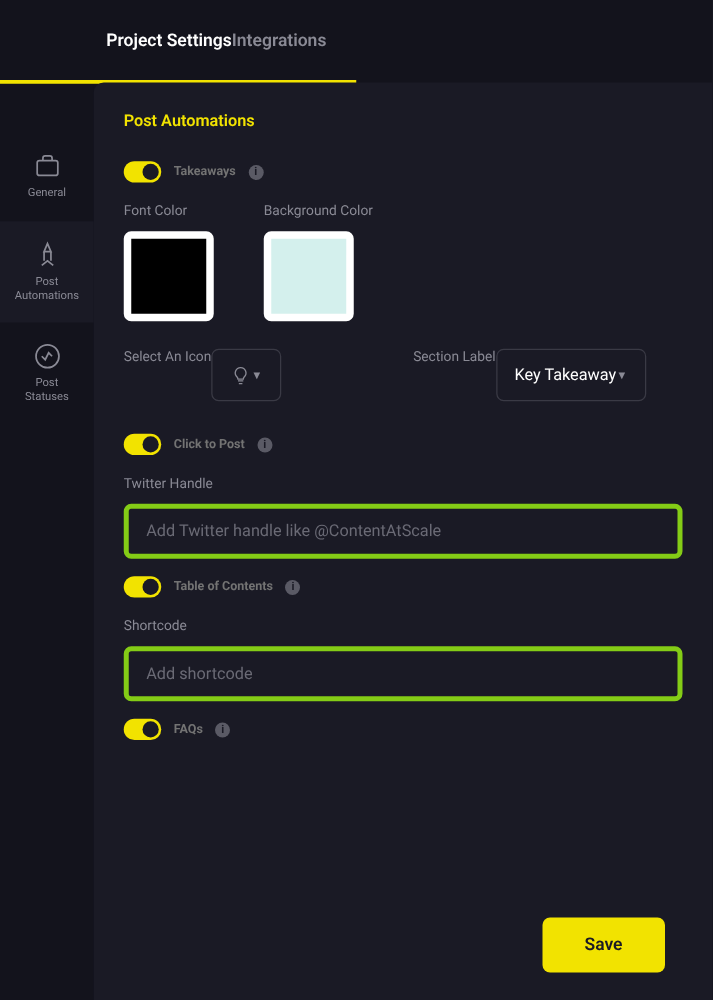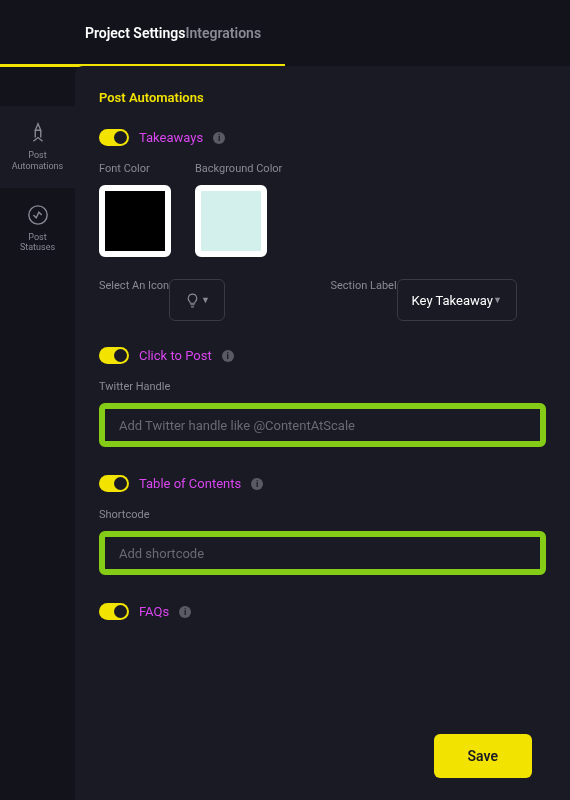--- a/index.html
+++ b/index.html
@@ -12,50 +12,57 @@
 .sidebar{width:75px;background:#13131c;display:flex;flex-direction:column;padding-top:40px}
 .sidebar-item{display:flex;flex-direction:column;align-items:center;padding:16px 4px;cursor:pointer}
 .sidebar-item.active{background:#1a1a25;border-radius:0}
 .sidebar-icon{width:22px;height:22px;stroke:#8a8a95;fill:none;stroke-width:1.5;margin-bottom:6px}
 .sidebar-label{font-size:9px;color:#8a8a95;text-align:center;line-height:1.2}
 .content{flex:1;background:#1a1a25;border-radius:8px 0 0 0;padding:24px 24px 0 24px;overflow-y:auto;position:relative}
 .section-title{color:#f2e300;font-size:13px;font-weight:600;margin-bottom:24px}
 .toggle-row{display:flex;align-items:center;gap:10px;margin-bottom:16px}
 .toggle{width:30px;height:17px;background:#f2e300;border-radius:10px;position:relative;cursor:pointer}
 .toggle-knob{width:13px;height:13px;background:#1a1a25;border-radius:50%;position:absolute;top:2px;right:2px}
-.toggle-label{font-size:13px;font-weight:400;color:#d946ef}
+.toggle-label{font-size:10px;font-weight:700;color:#737373}
 .info-icon{width:12px;height:12px;border-radius:50%;background:#5a5a65;color:#1a1a25;font-size:9px;font-weight:700;display:flex;align-items:center;justify-content:center}
-.field-row{display:flex;gap:24px;margin-bottom:22px}
+.field-row{display:flex;gap:40px;margin-bottom:22px}
 .field{display:flex;flex-direction:column}
 .field-label{font-size:11px;color:#8a8a95;margin-bottom:10px}
 .color-swatch{width:72px;height:72px;border:6px solid #fff;border-radius:6px;cursor:pointer}
 .swatch-black{background:#000}
 .swatch-mint{background:#d4f0ed}
 .select-row{display:flex;gap:16px;margin-bottom:26px}
 .select-group{flex:1;display:flex;flex-direction:row}
 .select{height:42px;border:1px solid #3a3a45;border-radius:6px;background:transparent;display:flex;align-items:center;justify-content:space-between;padding:0 14px;cursor:pointer}
 .select-text{font-size:13px;color:#fff}
 .chevron{font-size:9px;color:#8a8a95}
 .bulb-icon{width:17px;height:17px;stroke:#8a8a95;fill:none;stroke-width:1.5}
-.input{width:100%;height:44px;border:6px solid #84cc16;border-radius:6px;background:transparent;padding:0 14px;font-size:13px;color:#fff;margin-bottom:28px}
+.input{width:100%;height:44px;border:4px solid #84cc16;border-radius:6px;background:transparent;padding:0 14px;font-size:13px;color:#fff;margin-bottom:14px}
 .input::placeholder{color:#6a6a75}
 .save-btn{position:absolute;bottom:22px;right:38px;background:#f2e300;color:#1a1a25;border:none;border-radius:6px;padding:14px 34px;font-size:14px;font-weight:600;cursor:pointer}
 .field-label-lg{font-size:11px;color:#8a8a95;margin-bottom:10px}
 </style>
 </head>
 <body>
 
 <div class="tabs">
   <div class="tab active">Project Settings</div>
   <div class="tab">Integrations</div>
 </div>
 <div class="tab-underline"></div>
 
 <div class="layout">
   <div class="sidebar">
+    <div class="sidebar-item">
+      <svg class="sidebar-icon" viewBox="0 0 24 24">
+          <rect x="3" y="7" width="18" height="13" rx="2"></rect>
+          <path d="M8 7V5a2 2 0 0 1 2-2h4a2 2 0 0 1 2 2v2"></path>
+        </svg>
+      <span class="sidebar-label">General</span>
+    </div>
     <div class="sidebar-item active">
       <svg class="sidebar-icon" viewBox="0 0 24 24">
           <path d="M12 2l3 7h-6l3-7zM9 9v8M15 9v8M7 21l5-4 5 4"></path>
         </svg>
       <span class="sidebar-label" style="white-space:pre-line">Post
 Automations</span>
     </div>
     <div class="sidebar-item">
       <svg class="sidebar-icon" viewBox="0 0 24 24">
           <circle cx="12" cy="12" r="10"></circle>

